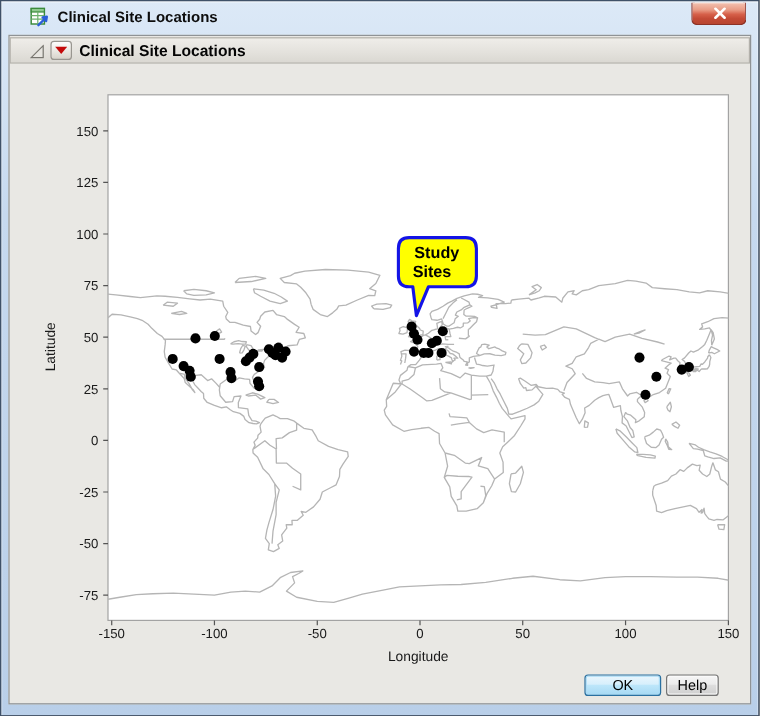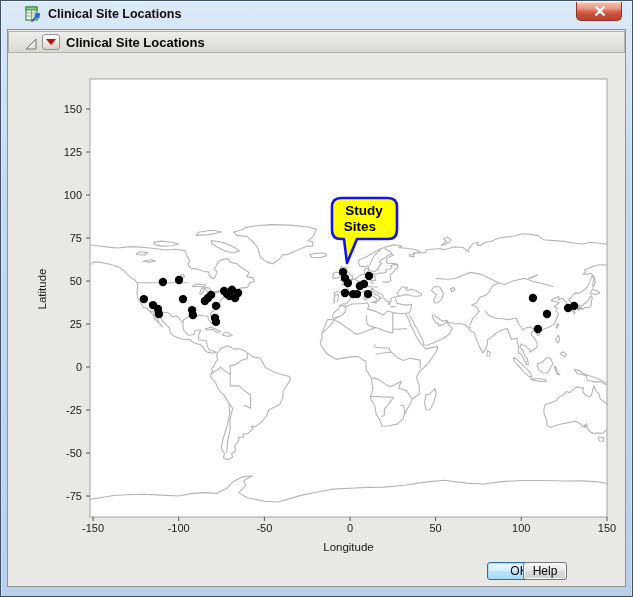--- a/index.html
+++ b/index.html
@@ -47,21 +47,21 @@
     font-family:"Liberation Sans",sans-serif;font-size:12px;color:#000;
     padding:0;cursor:default;
   }
   .btn-ok{
     left:479px;width:64px;
     border:1px solid #2a70a0;
     background:linear-gradient(180deg,#eaf6fd,#d7effc 45%,#bde6fa 50%,#a6d9f4);
     box-shadow:inset 0 0 0 1px #a9dbf5;
   }
   .btn-help{
-    left:515px;width:44px;
+    left:547px;width:44px;
     border:1px solid #757575;
     background:linear-gradient(180deg,#f6f6f6,#ebebeb 45%,#dddddd 50%,#cfcfcf);
     box-shadow:inset 0 0 0 1px #fbfbfb;
   }
 </style>
 </head>
 <body>
 
 <div class="window">
 

